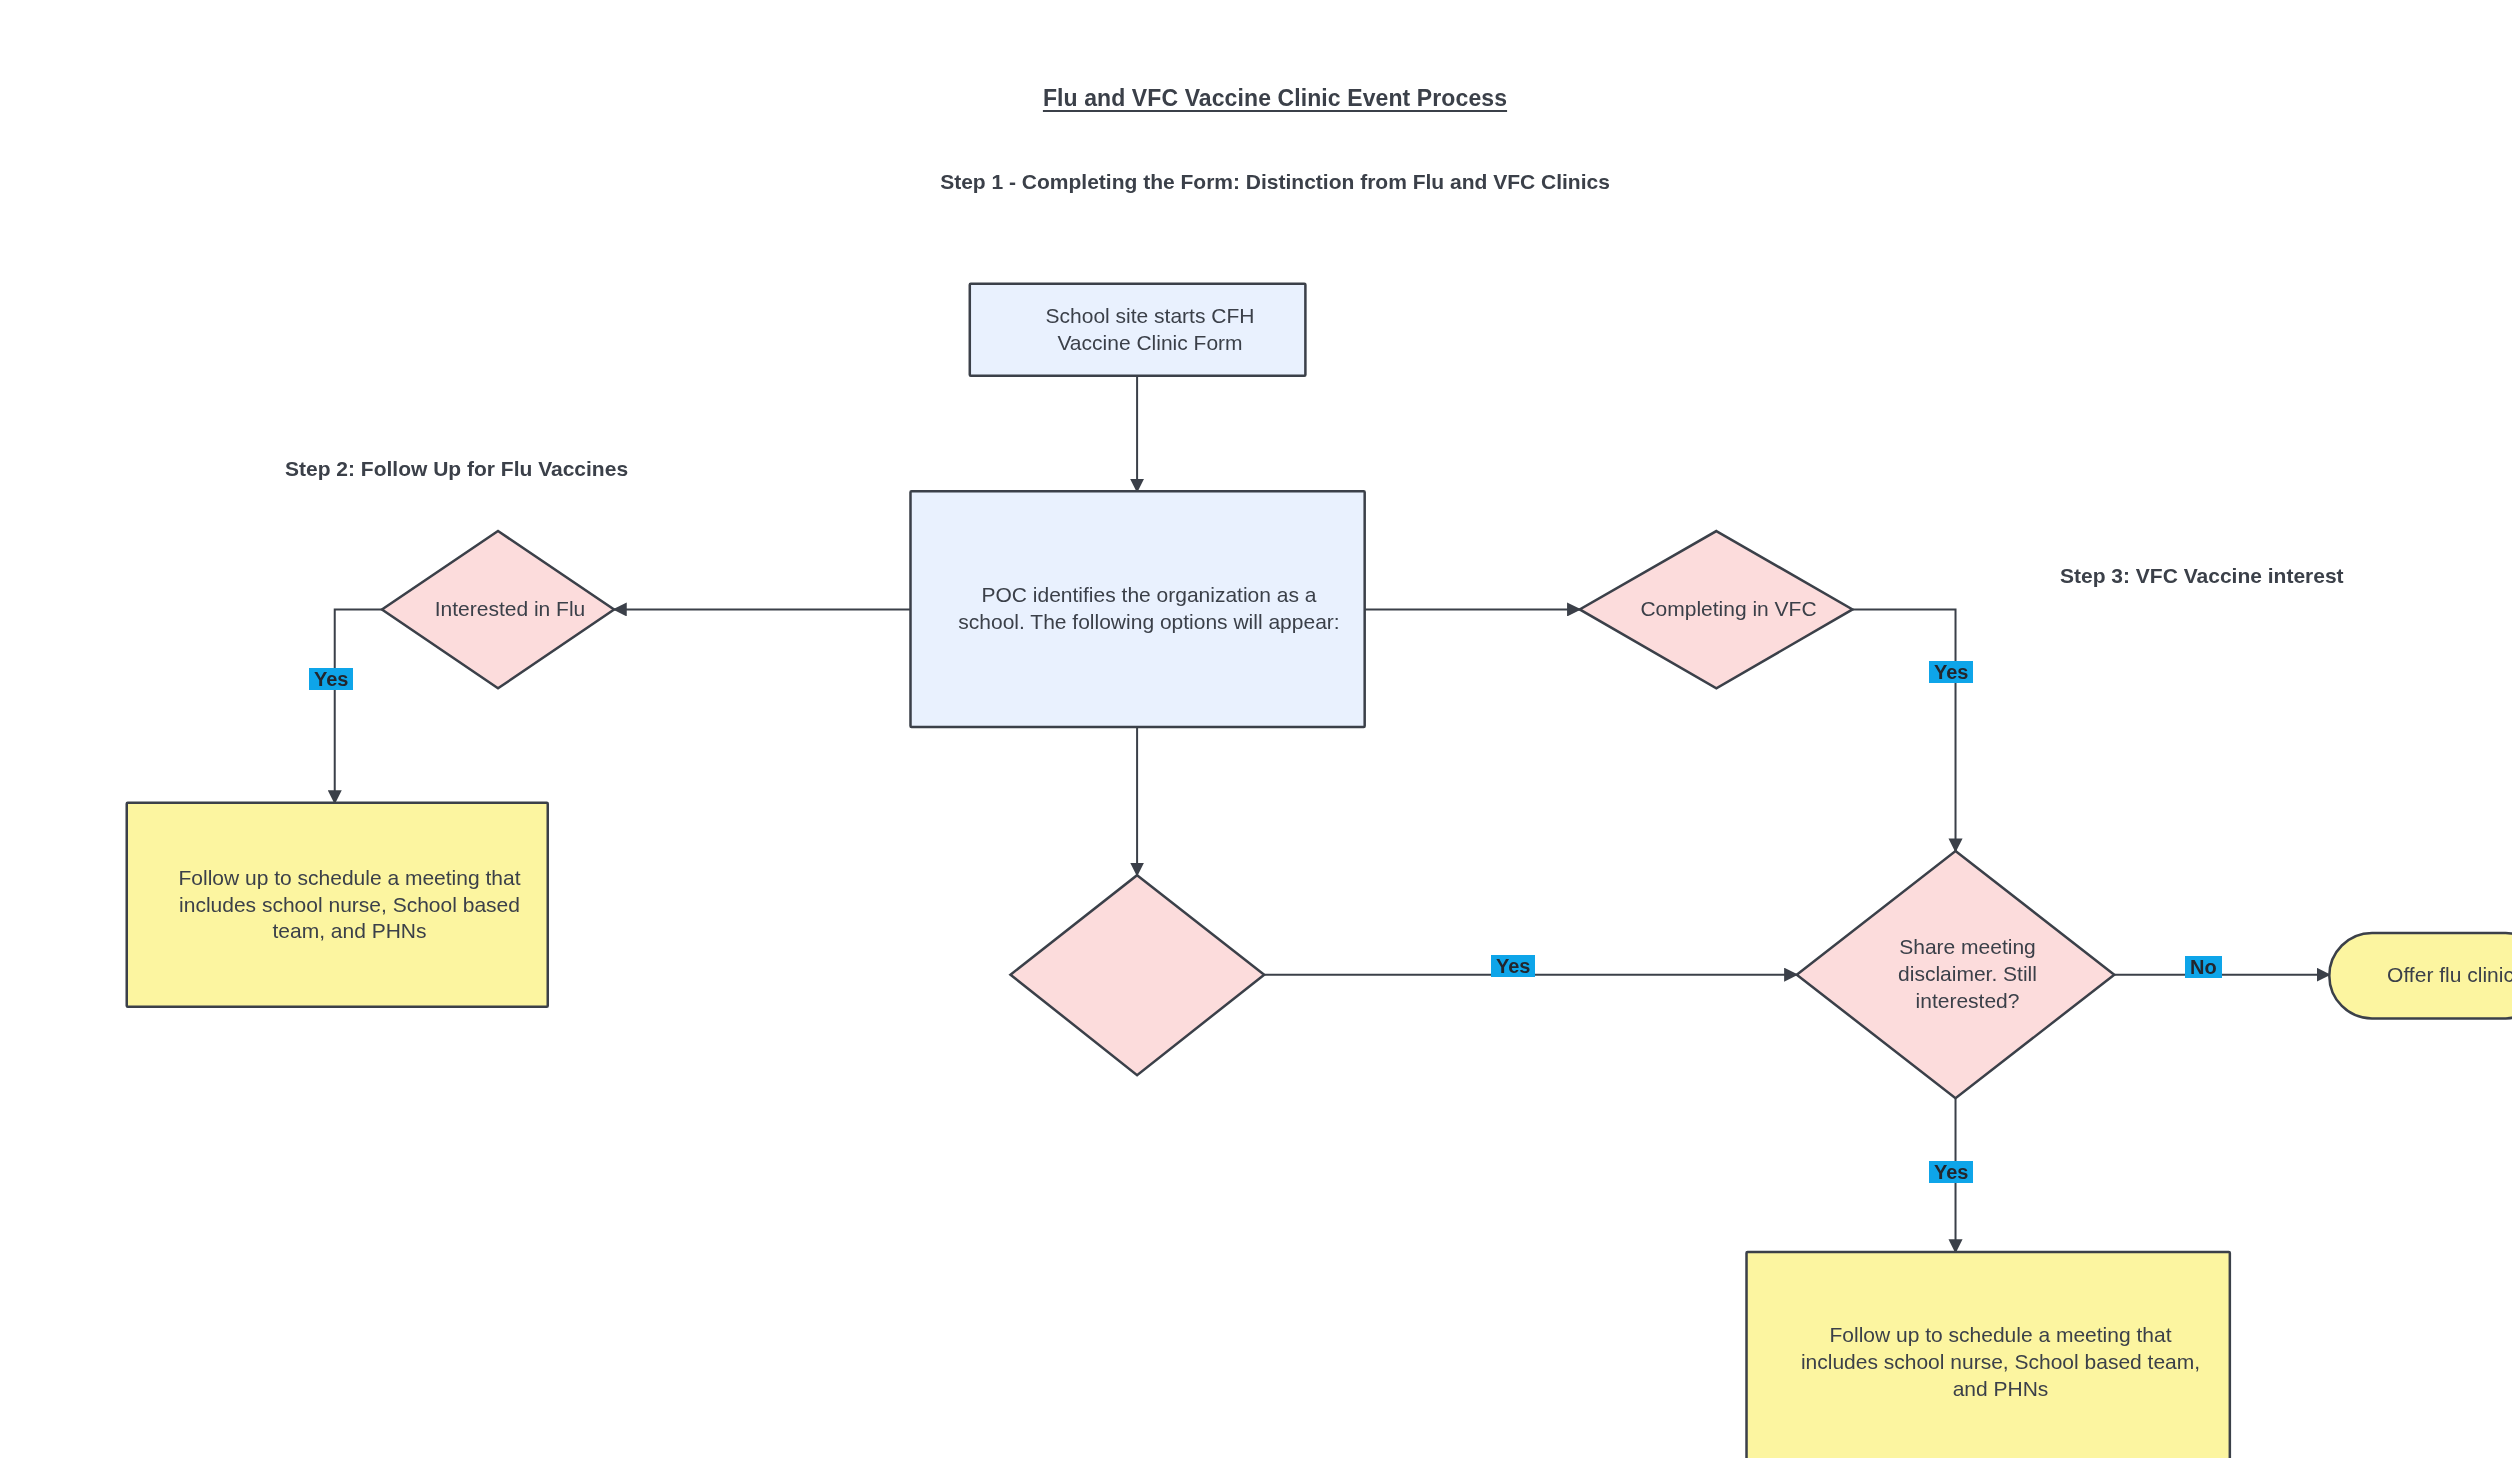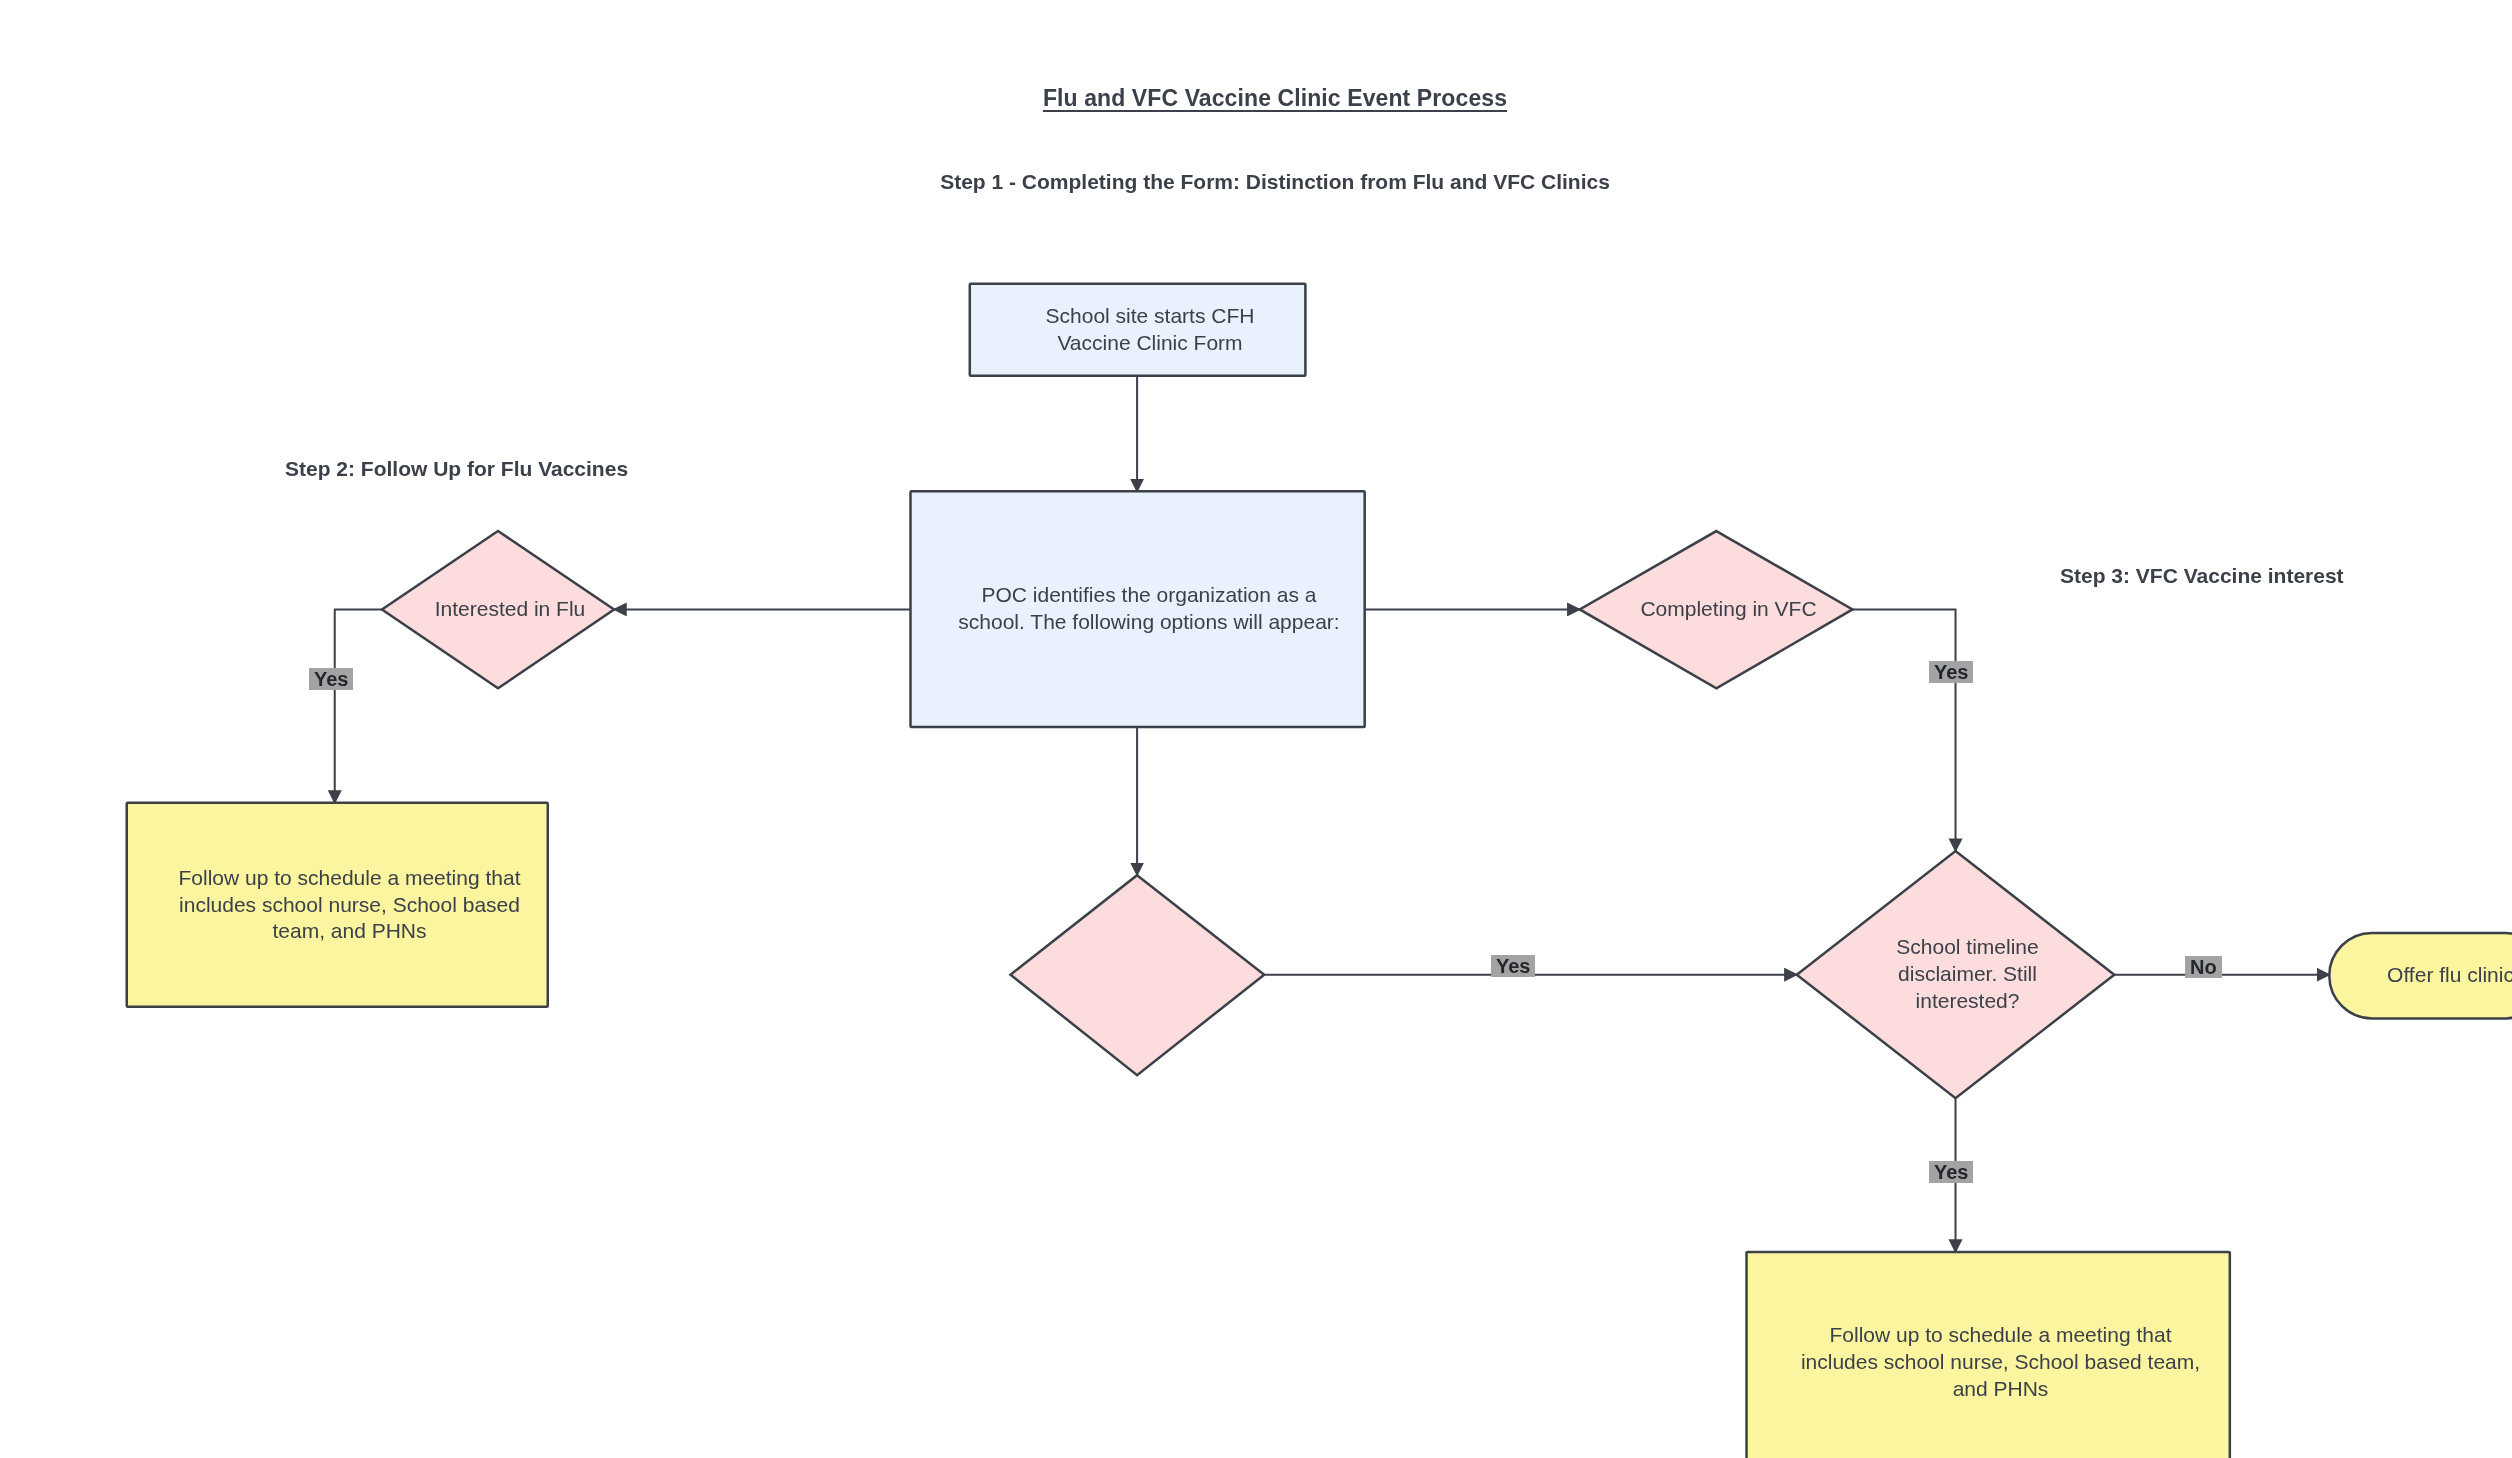--- a/index.html
+++ b/index.html
@@ -75,21 +75,21 @@
     color: #3b4049;
     pointer-events: none;
     white-space: pre-line;
     margin-left: 12px;
   }
   .edge-label {
     position: absolute;
     font-size: 20px;
     font-weight: bold;
     color: #23262d;
-    background: #a3a3a3;
+    background: #0ea5e9;
     padding: 0 5px;
     line-height: 1.1;
     white-space: nowrap;
   }
 </style>
 </head>
 <body>
 
 <div id="canvas">
 
@@ -152,21 +152,21 @@
 Vaccine Clinic Form</div>
 
   <div class="node-label" style="left:910px; top:491px; width:454px; height:236px;">POC identifies the organization as a
 school. The following options will appear:</div>
 
   <div class="node-label" style="left:382px; top:578px; width:232px; height:63px;">Interested in Flu</div>
 
   <div class="node-label" style="left:1580px; top:578px; width:273px; height:63px;">Completing in VFC</div>
 
 
-  <div class="node-label" style="left:1819px; top:909px; width:273px; height:131px;">School timeline
+  <div class="node-label" style="left:1819px; top:909px; width:273px; height:131px;">Share meeting
 disclaimer. Still
 interested?</div>
 
   <div class="node-label" style="left:127px; top:803px; width:421px; height:204px;">Follow up to schedule a meeting that
 includes school nurse, School based
 team, and PHNs</div>
 
   <div class="node-label" style="left:1747px; top:1252px; width:483px; height:221px;">Follow up to schedule a meeting that
 includes school nurse, School based team,
 and PHNs</div>

